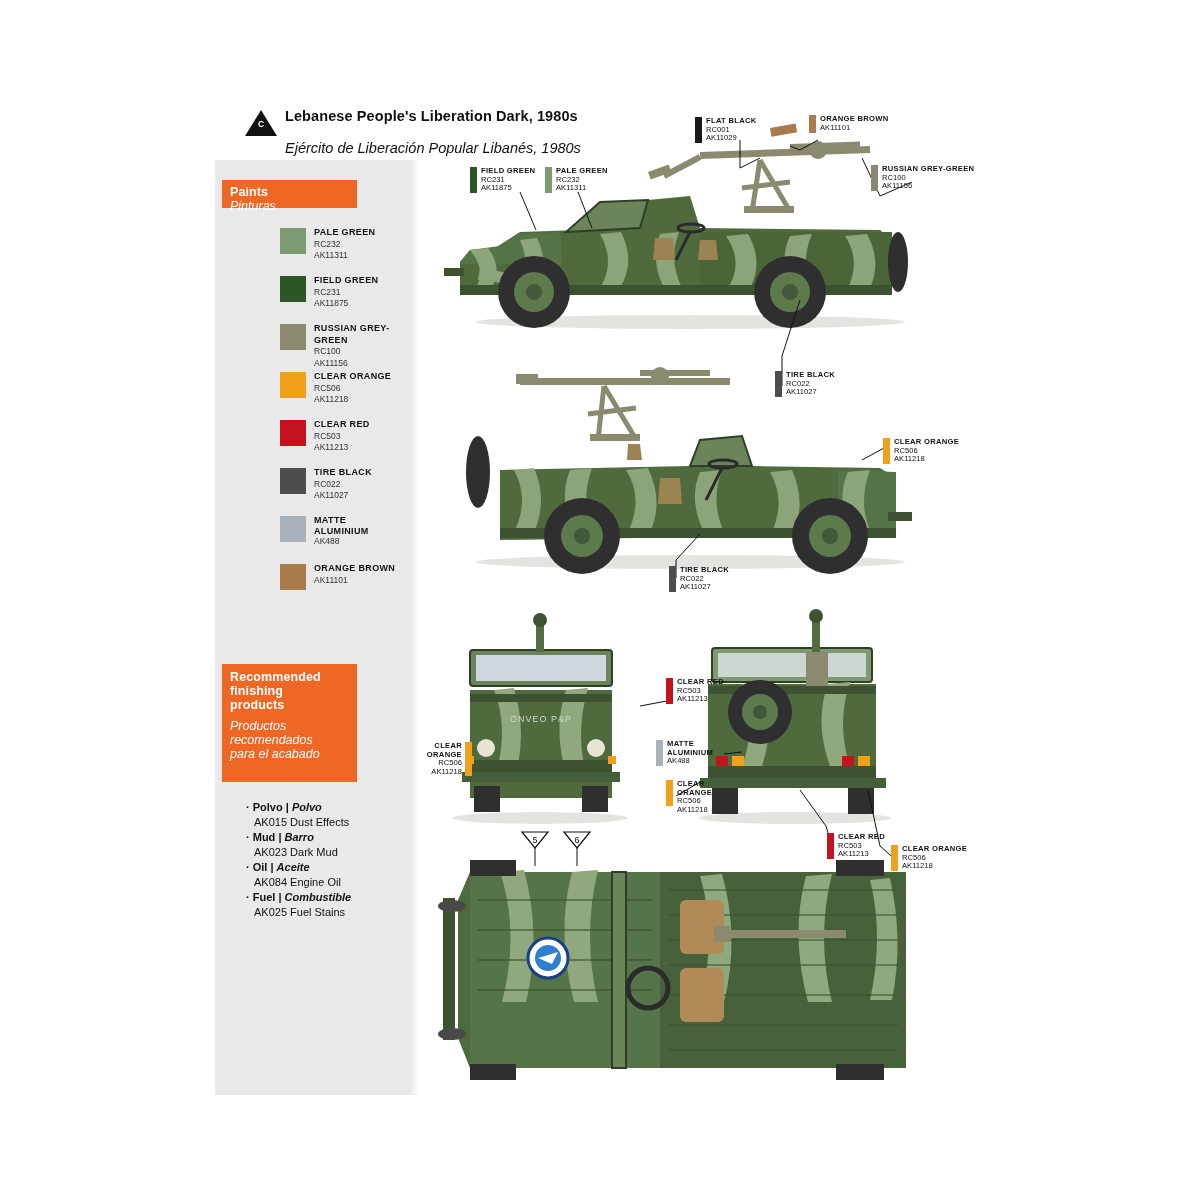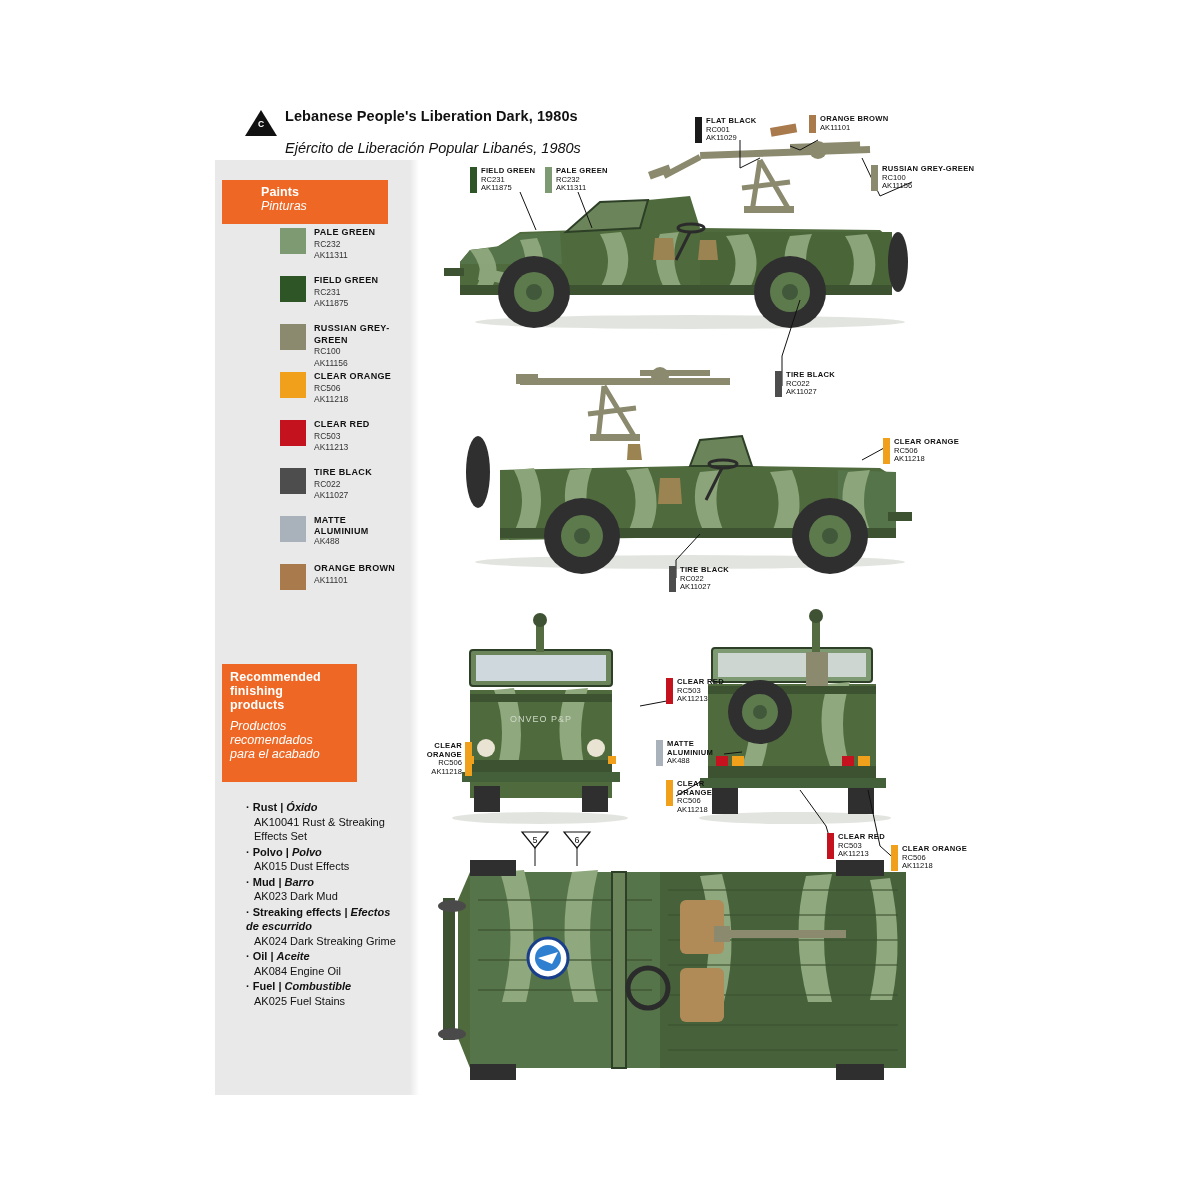--- a/index.html
+++ b/index.html
@@ -5,21 +5,21 @@
   html,body{margin:0;padding:0;}
   body{width:1200px;height:1200px;background:#ffffff;font-family:"Liberation Sans",sans-serif;position:relative;overflow:hidden;}
 
   
   #left-panel{position:absolute;left:215px;top:160px;width:195px;height:935px;background:#e9e9e9;}
   #left-panel:after{content:"";position:absolute;right:-9px;top:0;width:9px;height:100%;
     background:linear-gradient(90deg,#e9e9e9 0%,#f2f2f2 40%,#ffffff 100%);}
 
   
   .orange-head{position:absolute;background:#ef6724;color:#fff;}
-  #paints-head{left:222px;top:180px;width:135px;height:44px;padding-left:31px;}
+  #paints-head{left:222px;top:180px;width:135px;height:28px;}
   #finish-head{left:222px;top:664px;width:135px;height:118px;}
   .orange-head .ln1{font-weight:bold;font-size:12.5px;letter-spacing:.1px;}
   .orange-head .ln2{font-style:italic;font-size:12.5px;}
   #paints-head .inner{padding:5px 0 0 8px;line-height:14px;}
   #finish-head .inner{padding:6px 0 0 8px;line-height:14px;}
   #finish-head .sp{height:7px;}
 
   
   #title-block{position:absolute;left:285px;top:108px;}
   #title-block .t1{font-weight:bold;font-size:14.5px;color:#111;letter-spacing:.1px;}
@@ -137,38 +137,28 @@
     <div class="ln1">products</div>
     <div class="sp"></div>
     <div class="ln2">Productos</div>
     <div class="ln2">recomendados</div>
     <div class="ln2">para el acabado</div>
   </div>
 </div>
 
 <div id="finish-list">
   <div class="fp">
-    <div class="hd"><span>· Rust |</span>
-      <i>Óxido</i></div>
-    <div class="sub">AK10041 Rust &amp; Streaking Effects Set</div>
-  </div>
-  <div class="fp">
     <div class="hd"><span>· Polvo |</span>
       <i>Polvo</i></div>
     <div class="sub">AK015 Dust Effects</div>
   </div>
   <div class="fp">
     <div class="hd"><span>· Mud |</span>
       <i>Barro</i></div>
     <div class="sub">AK023 Dark Mud</div>
-  </div>
-  <div class="fp">
-    <div class="hd"><span>· Streaking effects |</span>
-      <i>Efectos de escurrido</i></div>
-    <div class="sub">AK024 Dark Streaking Grime</div>
   </div>
   <div class="fp">
     <div class="hd"><span>· Oil |</span>
       <i>Aceite</i></div>
     <div class="sub">AK084 Engine Oil</div>
   </div>
   <div class="fp">
     <div class="hd"><span>· Fuel |</span>
       <i>Combustible</i></div>
     <div class="sub">AK025 Fuel Stains</div>

